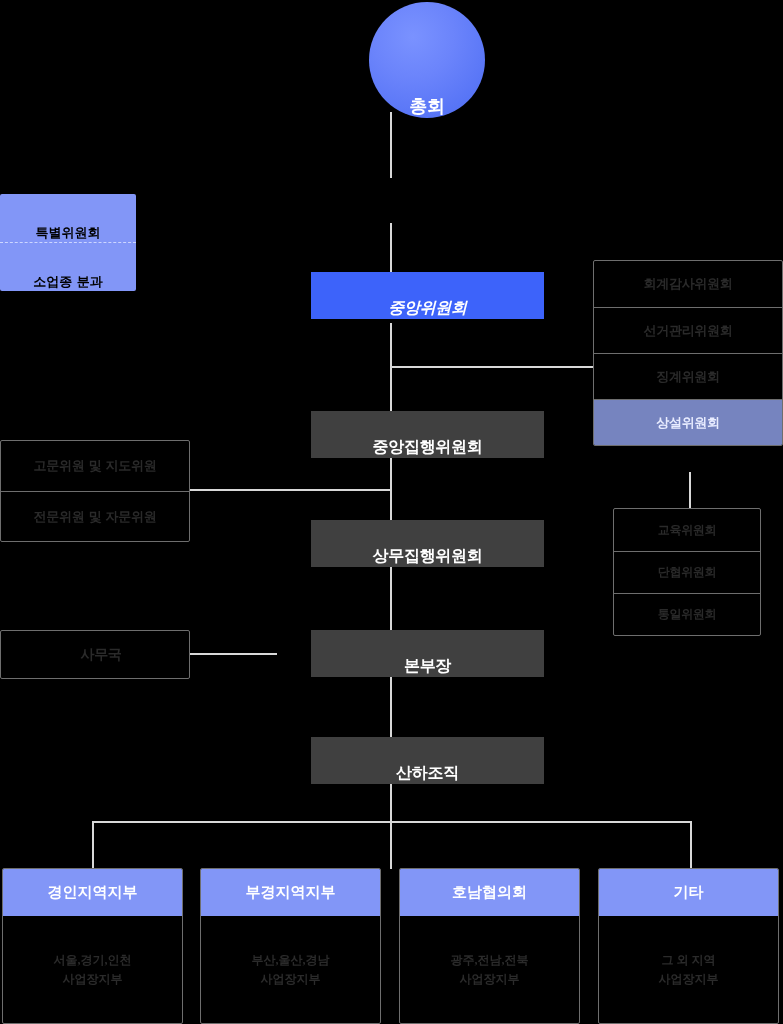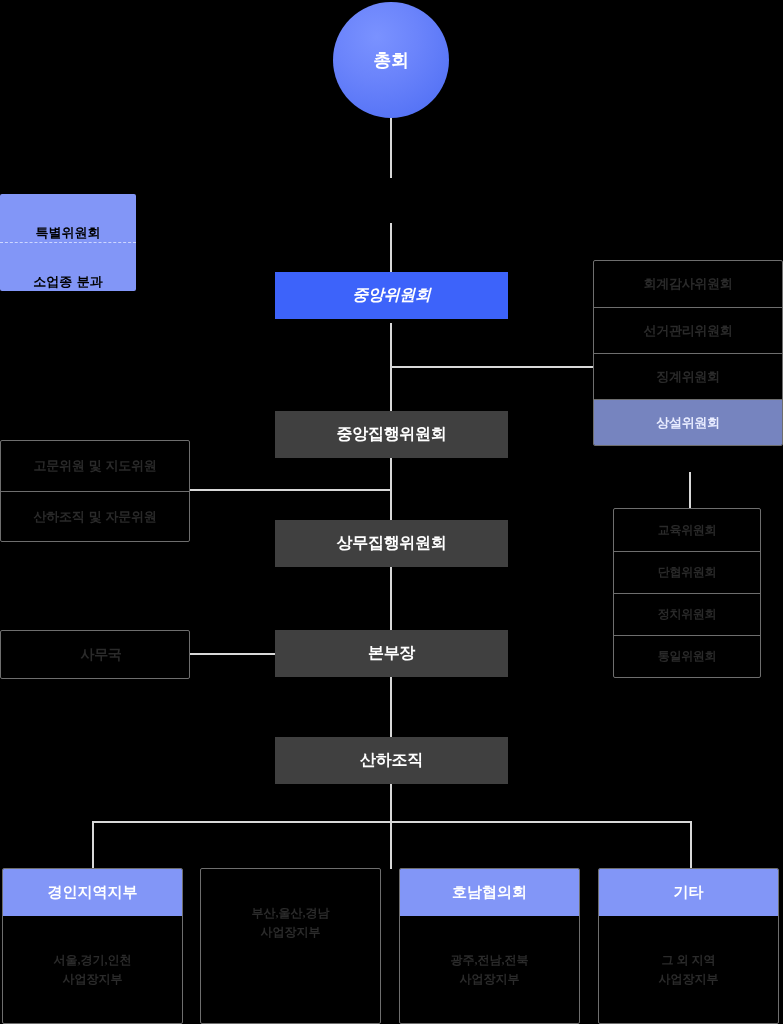--- a/index.html
+++ b/index.html
@@ -24,25 +24,26 @@
     background: #d8d8d8;
   }
   .line-v { width: 2px; }
   .line-h { height: 2px; }
 
   
   .node {
     position: absolute;
     box-sizing: border-box;
     display: flex;
-    align-items: center;
+    align-items: flex-end;
     justify-content: center;
     text-align: center;
     color: #ffffff;
     letter-spacing: -0.3px;
+    margin-left: 36px;
   }
 
   
   .main-node {
     left: 275px;
     width: 233px;
     height: 47px;
     font-size: 16px;
     font-weight: 700;
   }
@@ -240,53 +241,53 @@
   </div>
 
   <div class="outline-group" id="right-lower-stack">
     <div class="outline-row">
       <span>교육위원회</span>
     </div>
     <div class="outline-row">
       <span>단협위원회</span>
     </div>
     <div class="outline-row">
-      <span>정치위원회</span>
-    </div>
-    <div class="outline-row">
       <span>통일위원회</span>
     </div>
   </div>
 
   <div class="outline-group" id="advisors-stack">
     <div class="outline-row">
       <span>고문위원 및 지도위원</span>
     </div>
     <div class="outline-row">
-      <span>산하조직 및 자문위원</span>
+      <span>전문위원 및 자문위원</span>
     </div>
   </div>
 
   <div class="outline-group" id="secretariat-box">
     <div class="outline-row">
       <span>사무국</span>
     </div>
   </div>
 
   <div class="branch" style="left:2px;">
     <div class="branch-head">
       <span>경인지역지부</span>
     </div>
     <div class="branch-body">
       <span>서울,경기,인천</span>
       <span>사업장지부</span>
     </div>
   </div>
 
   <div class="branch" style="left:200px;">
+    <div class="branch-head">
+      <span>부경지역지부</span>
+    </div>
     <div class="branch-body">
       <span>부산,울산,경남</span>
       <span>사업장지부</span>
     </div>
   </div>
 
   <div class="branch" style="left:399px;">
     <div class="branch-head">
       <span>호남협의회</span>
     </div>

